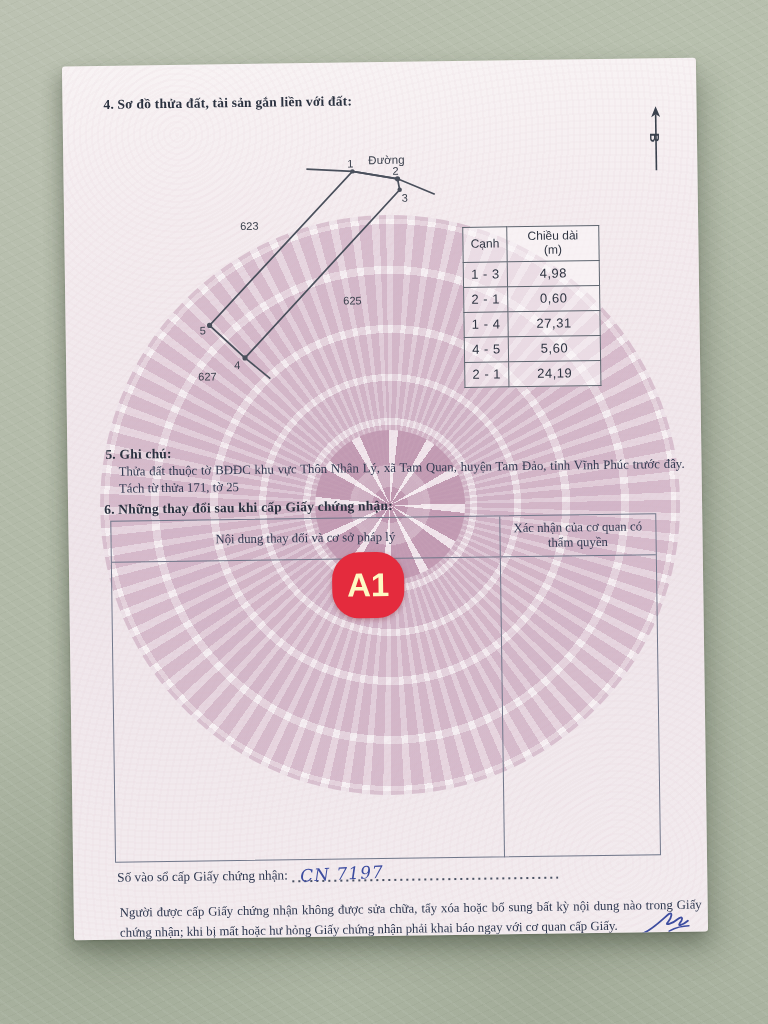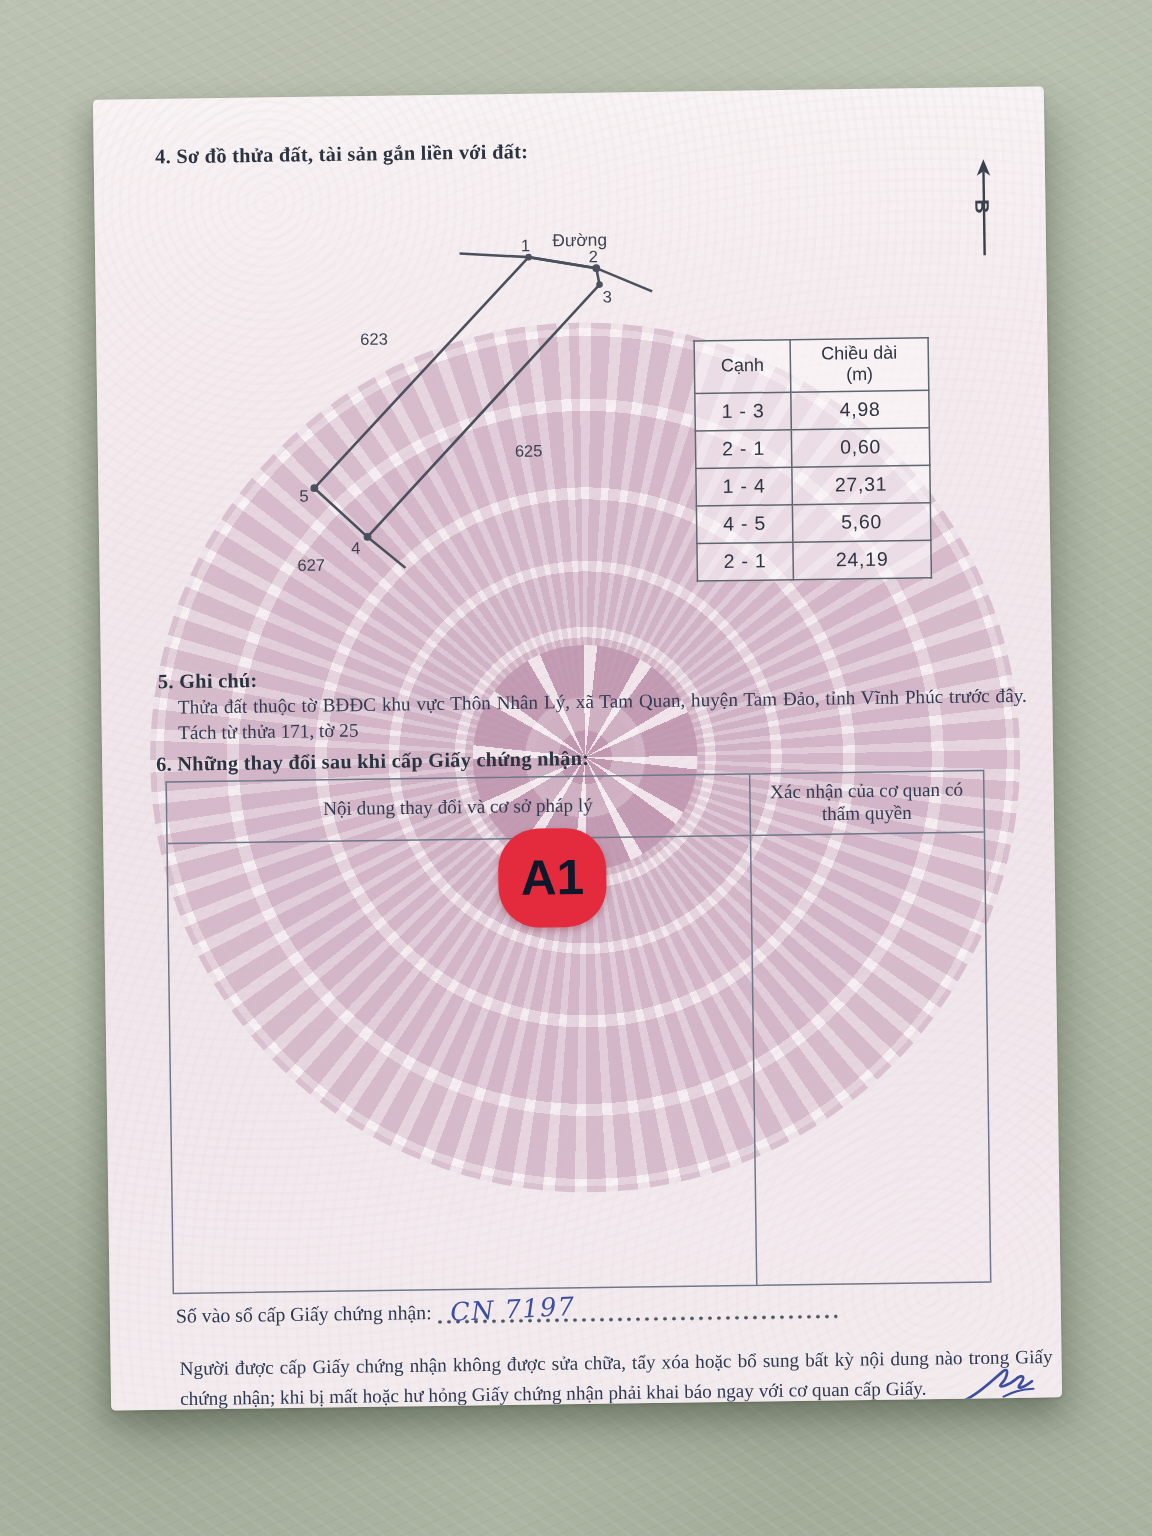--- a/index.html
+++ b/index.html
@@ -87,21 +87,21 @@
   .plot .road-name{ font-size:11.5px; }
 
   
   .edge-table{
     position:absolute; left:398px; top:166px;
     border-collapse:collapse; font-family:"Liberation Sans","DejaVu Sans",sans-serif;
     font-size:12px; color:#2f3542; background:rgba(252,248,250,.55);
   }
   .edge-table th,.edge-table td{ border:1.3px solid #5f6670; text-align:center; }
   .edge-table th{ font-weight:normal; padding:3px 6px; line-height:1.15; }
-  .edge-table th:first-child{ width:64px; }
+  .edge-table th:first-child{ width:44px; }
   .edge-table th:last-child{ width:92px;margin-top:20px; }
   .edge-table td{ height:25px; font-size:13px; letter-spacing:.5px; }
 
   
   .change-table{
     position:absolute; left:42px; top:455px; width:546px; height:342px;
     border:1.3px solid #70778a;
   }
   .change-table .head-row{ display:flex; border-bottom:1.3px solid #70778a; }
   .change-table .cell-1{ width:390px; border-right:1.3px solid #70778a; display:flex; align-items:center; justify-content:center; text-align:center; padding:6px 10px; }
@@ -109,21 +109,21 @@
   .change-table .head-row .cell-1,.change-table .head-row .cell-2{ min-height:40px; font-size:12.8px; color:#333b52; line-height:1.2; }
   .change-table .body-row{ display:flex; height:300px; }
   .change-table .body-row .cell-1,.change-table .body-row .cell-2{ height:100%; }
 
   
   .stamp{
     position:absolute; left:263px; top:490px; width:72px; height:66px;
     background:#e42b3d; border-radius:27px;
     display:flex; align-items:center; justify-content:center;
     font-family:"Liberation Sans","DejaVu Sans",sans-serif;
-    font-weight:bold; font-size:33px; color:#0f172a;
+    font-weight:bold; font-size:33px; color:#fef9c3;
     box-shadow:0 2px 5px rgba(120,30,40,.35);
   }
 
   
   .register-line{
     position:absolute; left:44px; top:803px; width:560px;
     display:flex; align-items:flex-end; font-size:13.2px; color:#2e3850;
   }
   .dot-leader{
     position:relative; width:268px; height:17px; margin-left:2px;

